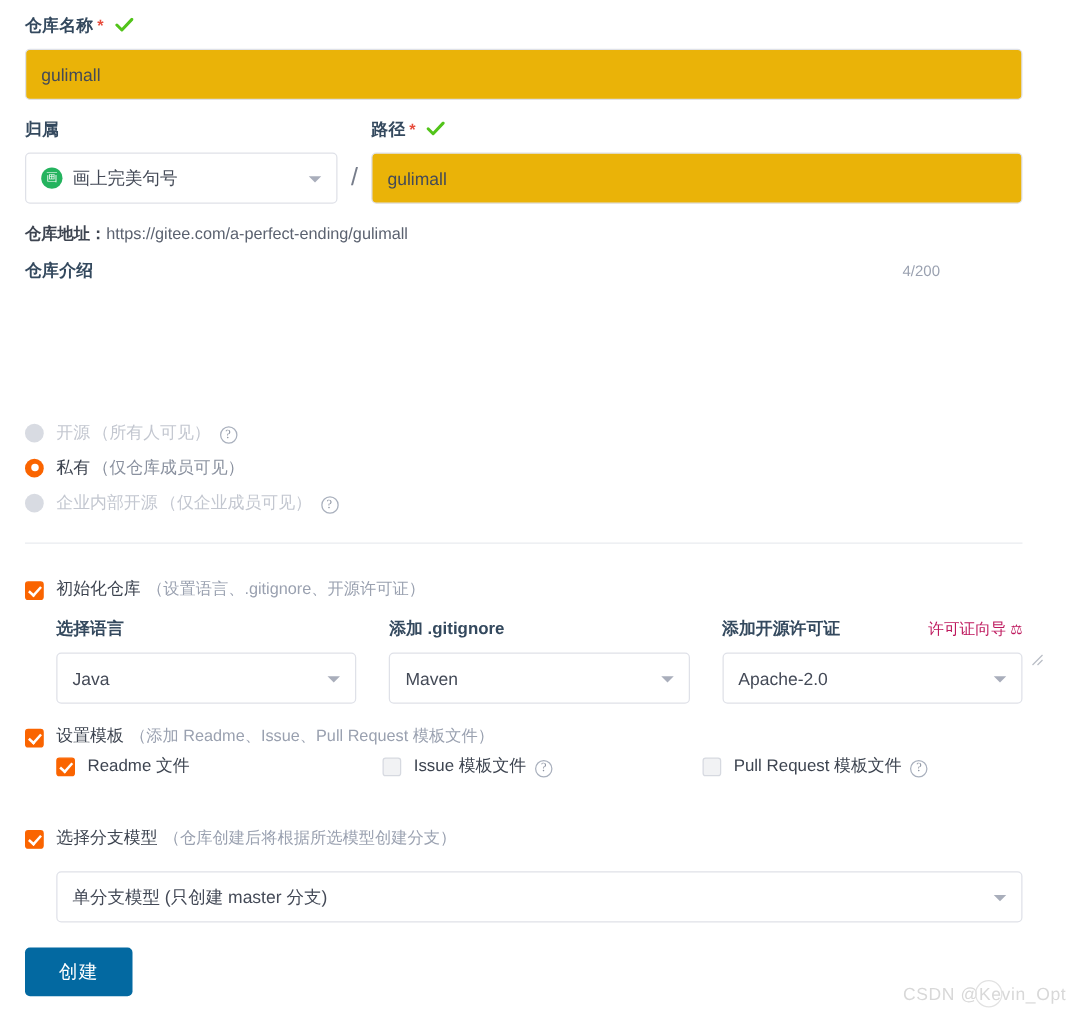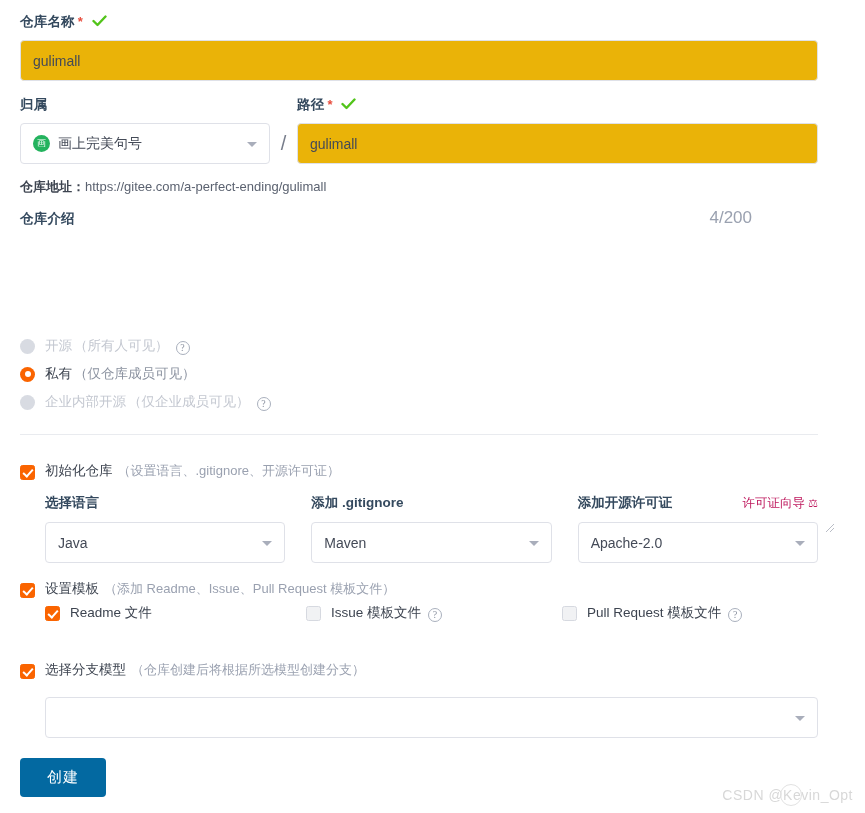--- a/index.html
+++ b/index.html
@@ -116,21 +116,21 @@
     position: absolute; left: 20px; top: 178px;
     font-size: 13px;
     color: #5b6270;
   }
   .repo-addr .addr-lbl { font-weight: bold; color: #3d4450; }
   .repo-addr .addr-url { color: #5b6270; }
 
   
   .row-desc { position: absolute; left: 20px; top: 208px; width: 732px; }
   .desc-head { display: flex; align-items: baseline; justify-content: space-between; }
-  .counter { font-size: 17px; color: #9aa1b0; }
+  .counter { font-size: 12px; color: #9aa1b0; }
   .desc-area {
     margin-top: 9px;
     width: 798px;
     height: 85px;
     border: 1px solid #dfe1e8;
     border-radius: 4px;
     padding: 10px 12px;
     font-size: 13.5px;
     color: #444a57;
     font-family: "Liberation Sans", sans-serif;
@@ -447,20 +447,21 @@
   </div>
 
   <div class="sec-branch cb-row">
     <span class="cbox on"></span>
     <span class="cb-label">选择分支模型</span>
     <span class="cb-hint">（仓库创建后将根据所选模型创建分支）</span>
   </div>
 
   <div class="branch-select">
     <div class="select-box">
+      <span>单分支模型 (只创建 master 分支)</span>
       <span class="caret"></span>
     </div>
   </div>
 
   <button class="create-btn">创建</button>
 
   <div class="watermark">
     <span>CSDN @Kevin_Opt</span>
     <span class="wm-logo"></span>
   </div>

